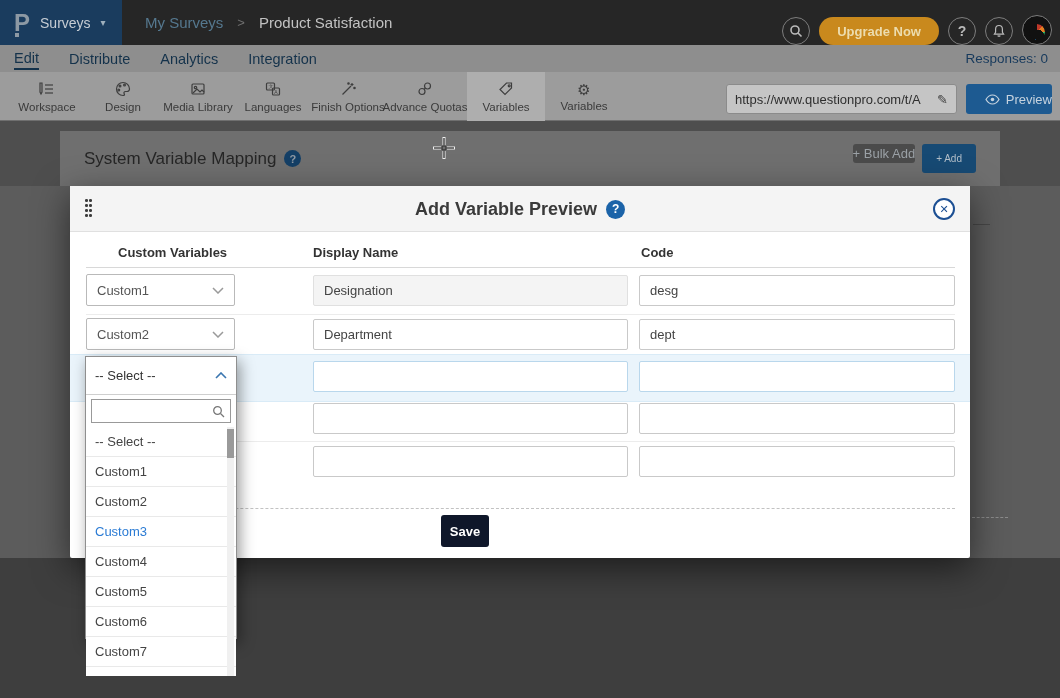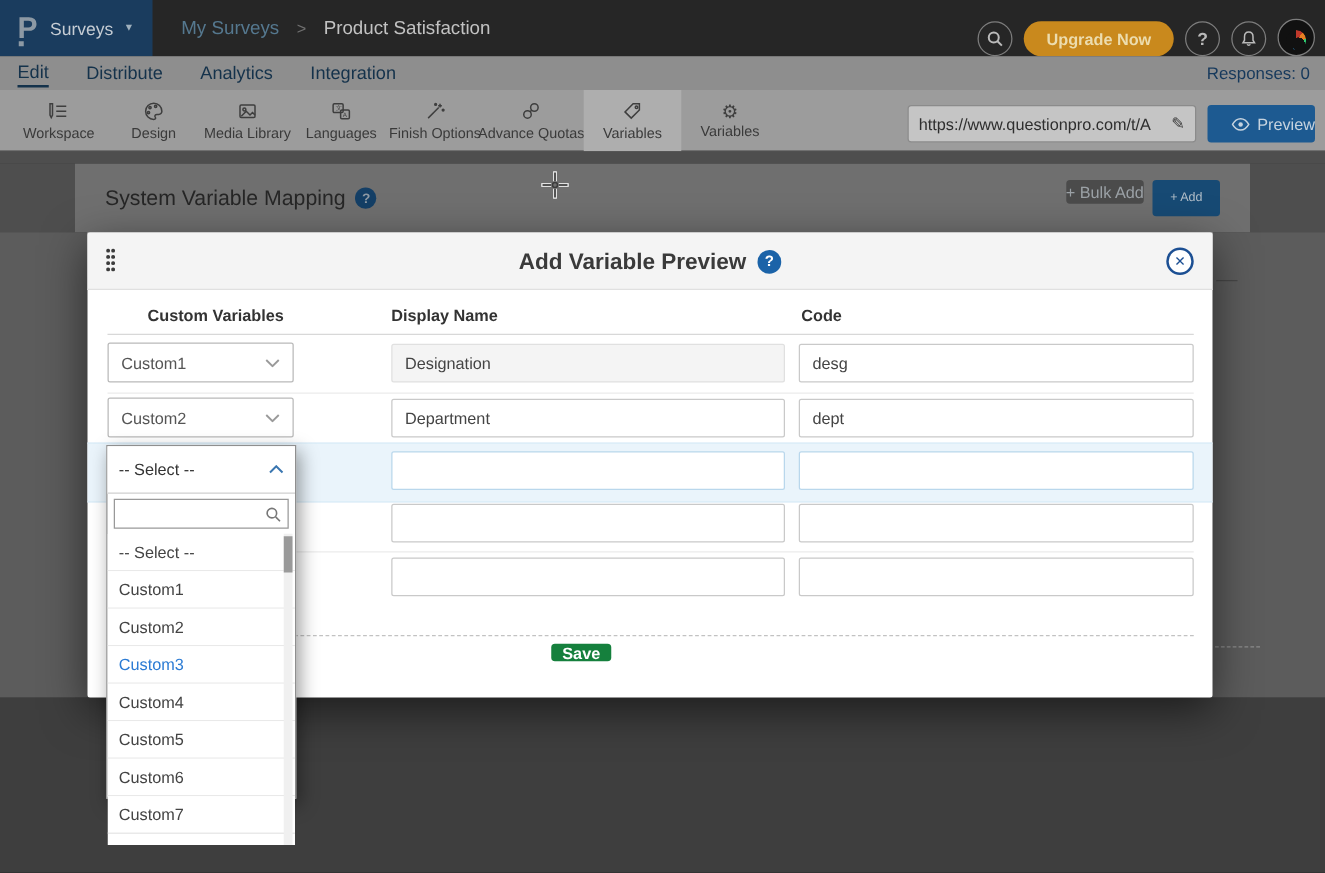--- a/index.html
+++ b/index.html
@@ -99,21 +99,21 @@
             background:#fff; display:flex; align-items:center; padding:0 10px; cursor:pointer; }
   .selbox .val { flex:1; font-size:13px; color:#555; }
   .selbox svg { stroke:#9a9a9a; fill:none; stroke-width:1.5; }
   .inp { position:absolute; height:31px; border:1px solid #c9c9c9; border-radius:2px; background:#fff;
          font-size:13px; color:#444; padding:0 10px; font-family:inherit; }
   .inp.gray { background:#f4f4f4; border-color:#e0e0e0; }
   .bluerow { position:absolute; left:0; top:168px; width:900px; height:48px; background:#eaf4fb;
              border-top:1px solid #d9ebf7; border-bottom:1px solid #d9ebf7; }
   .inp.blue { border-color:#b9d7ec; }
   .dashed-rule { position:absolute; left:15px; top:322px; width:870px; border-top:1px dashed #c2c2c2; }
-  .savebtn { position:absolute; left:371px; top:329px; width:48px; height:14px; background:#15803d;
+  .savebtn { position:absolute; left:371px; top:329px; width:48px; height:32px; background:#0f172a;
              border:none; border-radius:3px; color:#fff; font-size:13px; font-weight:bold; cursor:pointer; }
 
   
   .dropdown { left:85px; top:356px; width:152px; height:283px; background:#fff;
               border:1px solid #8f8f8f; box-shadow:3px 5px 14px rgba(0,0,0,.4); z-index:5; }
   .dd-control { position:absolute; left:0; top:0; width:150px; height:38px; display:flex; align-items:center;
                 padding:0 9px; border-bottom:1px solid #cfcfcf; cursor:pointer; background:#fff; }
   .dd-control .val { flex:1; font-size:13px; color:#333; }
   .dd-control svg { stroke:#3a76b0; fill:none; stroke-width:1.6; }
   .dd-search { position:absolute; left:5px; top:42px; width:140px; height:24px; border:1px solid #999;

